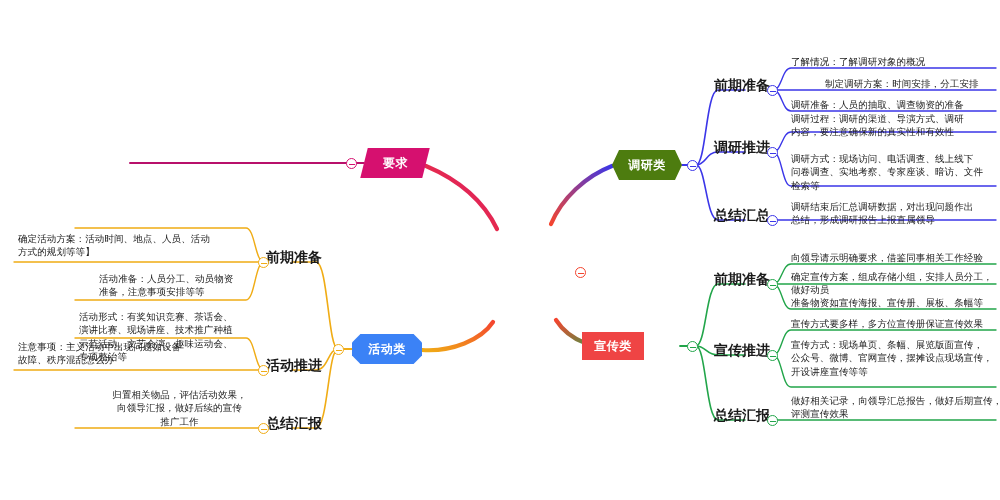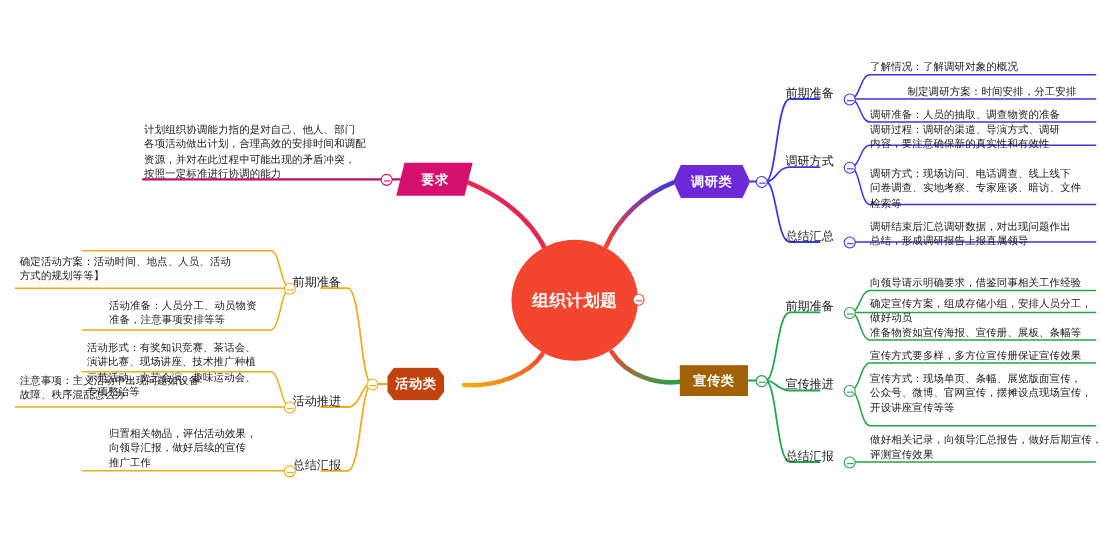--- a/index.html
+++ b/index.html
@@ -64,40 +64,40 @@
   .badge-req {
     left: 364px; top: 148px;
     width: 62px; height: 30px;
     background: #d6106f;
     transform: skewX(-14deg);
   }
   .badge-req .btxt { transform: skewX(14deg); }
   .badge-survey {
     left: 612px; top: 150px;
     width: 70px; height: 30px;
-    background: #6d28d9;
+    background: #4d7c0f;
     clip-path: polygon(10% 0,90% 0,100% 50%,90% 100%,10% 100%,0 50%);
   }
   .badge-activity {
     left: 352px; top: 334px;
-    width: 52px; height: 30px;
-    background: #c2410c;
+    width: 70px; height: 30px;
+    background: #3b82f6;
     clip-path: polygon(12% 0,88% 0,100% 28%,100% 72%,88% 100%,12% 100%,0 72%,0 28%);
   }
   .badge-promo {
-    left: 618px; top: 332px;
+    left: 582px; top: 332px;
     width: 62px; height: 28px;
-    background: #a16207;
+    background: #ef4444;
   }
 
   
   .stage {
     position: absolute;
-    font-size: 11px;
-    font-weight: normal;
+    font-size: 14px;
+    font-weight: bold;
     color: #1a1a1a;
     white-space: nowrap;
     z-index: 4;
   }
 
   
   .leaf {
     position: absolute;
     font-size: 9.5px;
     line-height: 1.42;
@@ -206,43 +206,36 @@
       <path d="M773,284 L996,284" stroke="#22a54a" stroke-width="1.4"></path>
       <path d="M773,284 C782,284 782,309 791,309 L996,309" stroke="#22a54a" stroke-width="1.4"></path>
 
       <path d="M773,355 C782,355 782,330 791,330 L996,330" stroke="#22a54a" stroke-width="1.4"></path>
       <path d="M773,355 C782,355 782,387 791,387 L996,387" stroke="#22a54a" stroke-width="1.4"></path>
 
       <path d="M773,420 L996,420" stroke="#22a54a" stroke-width="1.4"></path>
     </g>
   </svg>
 
-  <div class="center-node">
-    <span class="center-label">组织计划题</span>
-  </div>
   <div class="toggle t-red" style="left:575px; top:267px;"></div>
 
   <div class="badge badge-req">
     <span class="btxt">要求</span>
   </div>
   <div class="toggle t-pink" style="left:346px; top:158px;"></div>
-  <div class="leaf left" style="left:131px; top:112px; width:245px; white-space:pre-line;">计划组织协调能力指的是对自己、他人、部门
-各项活动做出计划，合理高效的安排时间和调配
-资源，并对在此过程中可能出现的矛盾冲突，
-按照一定标准进行协调的能力</div>
 
   <div class="badge badge-survey">
     <span>调研类</span>
   </div>
   <div class="toggle t-blue" style="left:687px; top:160px;"></div>
 
   <div class="stage" style="left:714px; top:77px;">前期准备</div>
   <div class="toggle t-blue" style="left:767px; top:85px;"></div>
 
-  <div class="stage" style="left:714px; top:139px;">调研方式</div>
+  <div class="stage" style="left:714px; top:139px;">调研推进</div>
   <div class="toggle t-blue" style="left:767px; top:147px;"></div>
 
   <div class="stage" style="left:714px; top:207px;">总结汇总</div>
   <div class="toggle t-blue" style="left:767px; top:215px;"></div>
 
   <div class="leaf right" style="left:791px; top:56px; width:210px; white-space:pre-line;">了解情况：了解调研对象的概况</div>
   <div class="leaf right" style="left:825px; top:78px; width:210px; white-space:pre-line;">制定调研方案：时间安排，分工安排</div>
   <div class="leaf right" style="left:791px; top:99px; width:212px; white-space:pre-line;">调研准备：人员的抽取、调查物资的准备</div>
 
   <div class="leaf right" style="left:791px; top:113px; width:208px; white-space:pre-line;">调研过程：调研的渠道、导演方式、调研
@@ -300,17 +293,17 @@
   <div class="leaf left" style="left:99px; top:272px; width:161px; white-space:pre-line;">活动准备：人员分工、动员物资
 准备，注意事项安排等等</div>
 
   <div class="leaf left" style="left:79px; top:310px; width:181px; white-space:pre-line;">活动形式：有奖知识竞赛、茶话会、
 演讲比赛、现场讲座、技术推广种植
 示范活动、文艺会演、趣味运动会、
 专项整治等</div>
   <div class="leaf left" style="left:18px; top:341px; width:242px; white-space:pre-line;font-family:Liberation Serif, serif;">注意事项：主义活动中出现问题如设备
 故障、秩序混乱怎么办</div>
 
-  <div class="leaf left" style="left:99px; top:388px; width:161px; white-space:pre-line;">归置相关物品，评估活动效果，
+  <div class="leaf left" style="left:99px; top:388px; width:161px; white-space:pre-line;text-align:center;">归置相关物品，评估活动效果，
 向领导汇报，做好后续的宣传
 推广工作</div>
 
 </div>
 
 </body></html>

